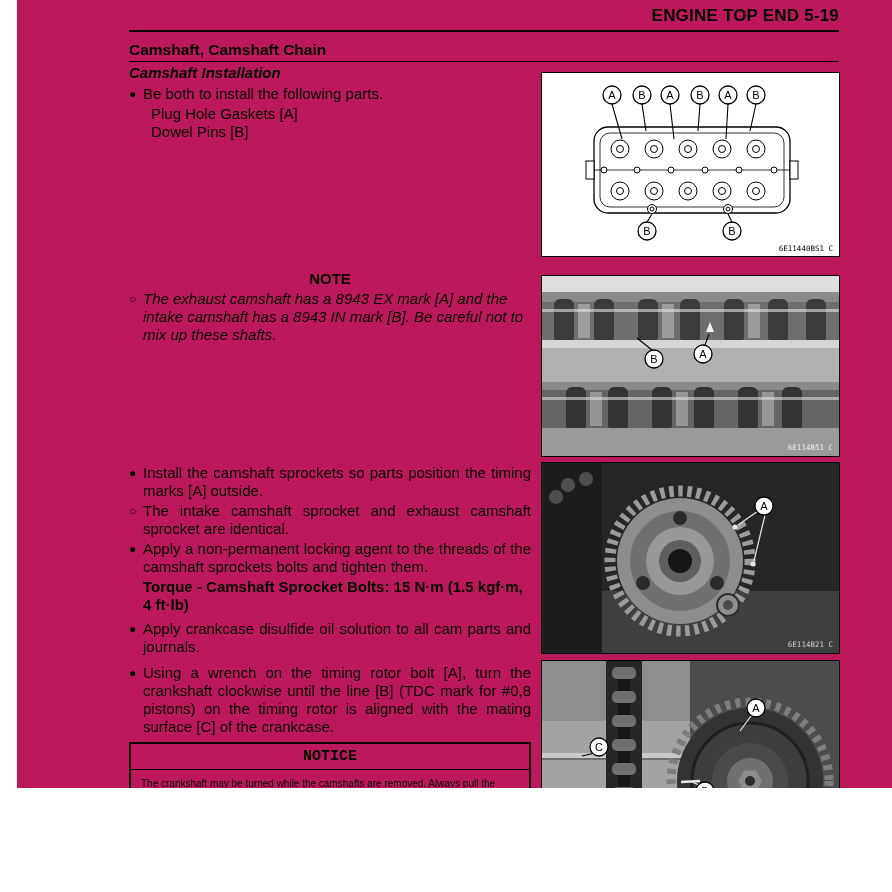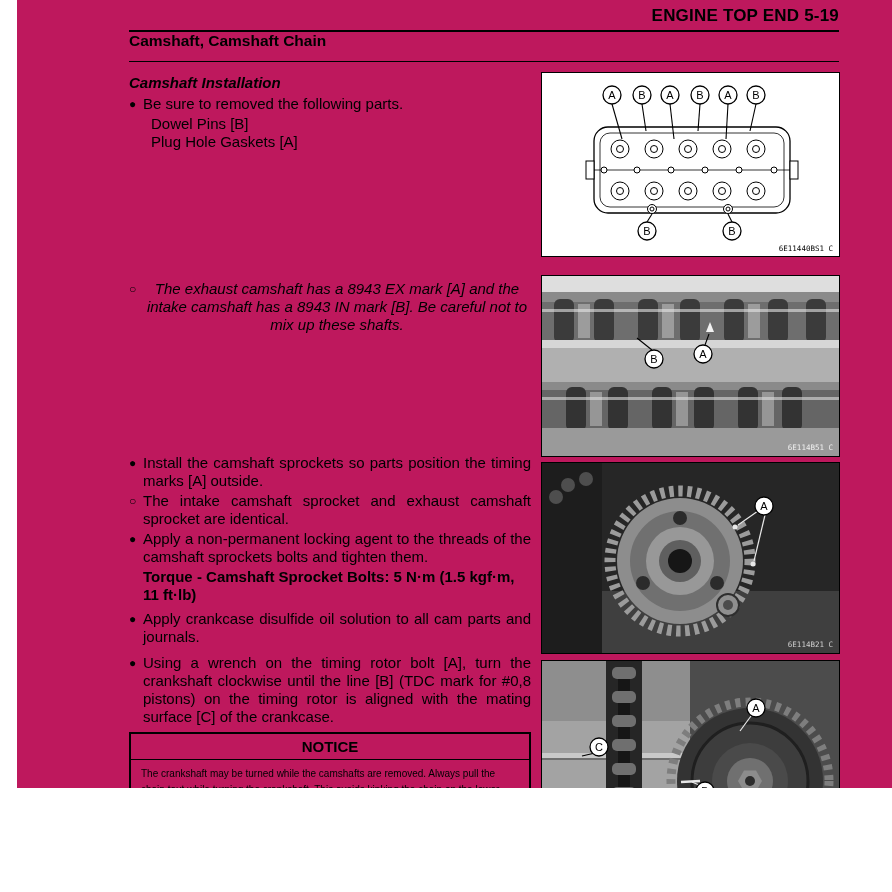--- a/index.html
+++ b/index.html
@@ -3,37 +3,37 @@
 <meta charset="utf-8">
 <style>
   * { margin:0; padding:0; box-sizing:border-box; }
   html,body { background:#ffffff; }
   .page {
     position:relative; width:892px; height:788px; background:#be185d;
     font-family:"Liberation Sans", sans-serif; color:#000; overflow:hidden;margin-left:17px;
   }
   .header-title { position:absolute; top:6px; right:70px; font-size:17px; font-weight:bold; letter-spacing:.2px; }
   .header-rule  { position:absolute; top:30px; left:112px; right:70px; height:2px; background:#000; }
-  .section-title{ position:absolute; top:32px; left:112px; font-size:15.5px; font-weight:bold; }
+  .section-title{ position:absolute; top:41px; left:112px; font-size:15.5px; font-weight:bold; }
   .section-rule { position:absolute; top:61px; left:112px; right:70px; height:1px; background:#000; }
 
-  .left-col { position:absolute; top:74px; left:112px; width:402px; font-size:15px; line-height:18px; }
+  .left-col { position:absolute; top:64px; left:112px; width:402px; font-size:15px; line-height:18px; }
   .subsection { font-weight:bold; font-style:italic; margin-bottom:3px; }
   .para { display:flex; margin-bottom:2px; }
   .para .marker { width:14px; flex:none; font-size:12px; line-height:18px; }
   .para .txt { flex:1; text-align:justify; }
   .sub-item { margin-left:22px; }
   .note-block { margin-top:129px; }
   .note-title { text-align:center; font-weight:bold; margin-bottom:2px; }
-  .note-text .txt { font-style:italic; text-align:center; }
+  .note-text .txt { font-style:italic; text-align:left; }
   .gap-big { margin-top:120px; }
   .torque { font-weight:bold; margin:2px 0 6px 14px; width:388px; }
   .mt6 { margin-top:6px; } .mt8 { margin-top:8px; }
   .notice-box { border:2px solid #000; margin-top:6px; padding:2px 10px 8px; }
-  .notice-title { text-align:center; font-weight:bold; font-size:15px; padding:2px 0 3px; }
+  .notice-title { text-align:center; font-weight:bold; font-size:15px; padding:2px 0 3px;font-family:Liberation Mono, monospace; }
   .notice-rule { height:1px; background:#000; margin:0 -10px 6px; }
   .notice-text { font-weight:normal; font-size:10px; line-height:16px; }
 
   .right-col { position:absolute; top:72px; left:524px; width:299px; }
   .figure { border:1px solid #000; background:#fff; width:299px; position:relative; overflow:hidden; }
   .fig1 { height:185px; }
   .fig2 { height:182px; margin-top:18px; }
   .fig3 { height:192px; margin-top:5px; }
   .fig4 { height:224px; margin-top:6px; }
 
@@ -53,26 +53,27 @@
   <div class="header-rule"></div>
   <div class="section-title">Camshaft, Camshaft Chain</div>
   <div class="section-rule"></div>
 
   <div class="left-col">
 
     <div class="subsection">Camshaft Installation</div>
 
     <div class="para">
       <span class="marker">●</span>
-      <span class="txt">Be sure to removed the following parts.</span>
-    </div>
+      <span class="txt">Be both to install the following parts.</span>
+    </div>
+    <div class="sub-item">Plug Hole Gaskets [A]</div>
     <div class="sub-item">Dowel Pins [B]</div>
-    <div class="sub-item">Plug Hole Gaskets [A]</div>
 
     <div class="note-block">
+      <div class="note-title">NOTE</div>
       <div class="para note-text">
         <span class="marker">○</span>
         <span class="txt">The exhaust camshaft has a 8943 EX mark [A] and the intake camshaft has a 8943 IN mark [B]. Be careful not to mix up these shafts.</span>
       </div>
     </div>
 
     <div class="para gap-big">
       <span class="marker">●</span>
       <span class="txt">Install the camshaft sprockets so parts position the timing marks [A] outside.</span>
     </div>
@@ -80,21 +81,21 @@
     <div class="para">
       <span class="marker">○</span>
       <span class="txt">The intake camshaft sprocket and exhaust camshaft sprocket are identical.</span>
     </div>
 
     <div class="para">
       <span class="marker">●</span>
       <span class="txt">Apply a non-permanent locking agent to the threads of the camshaft sprockets bolts and tighten them.</span>
     </div>
 
-    <div class="torque">Torque - Camshaft Sprocket Bolts:  5 N·m (1.5 kgf·m, 11 ft·lb)</div>
+    <div class="torque">Torque - Camshaft Sprocket Bolts:  15 N·m (1.5 kgf·m, 4 ft·lb)</div>
 
     <div class="para mt6">
       <span class="marker">●</span>
       <span class="txt">Apply crankcase disulfide oil solution to all cam parts and journals.</span>
     </div>
 
     <div class="para mt8">
       <span class="marker">●</span>
       <span class="txt">Using a wrench on the timing rotor bolt [A], turn the crankshaft clockwise until the line [B] (TDC mark for #0,8 pistons) on the timing rotor is aligned with the mating surface [C] of the crankcase.</span>
     </div>

